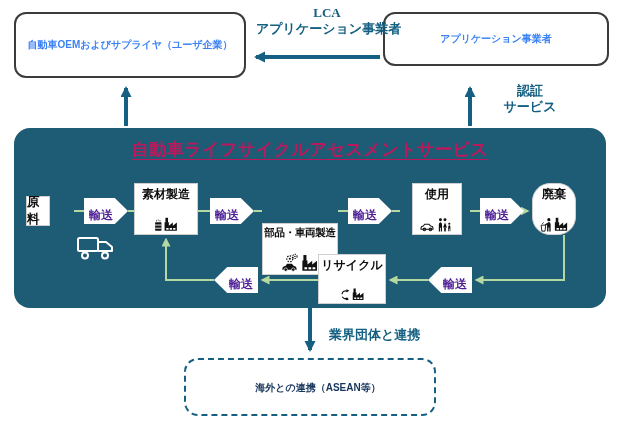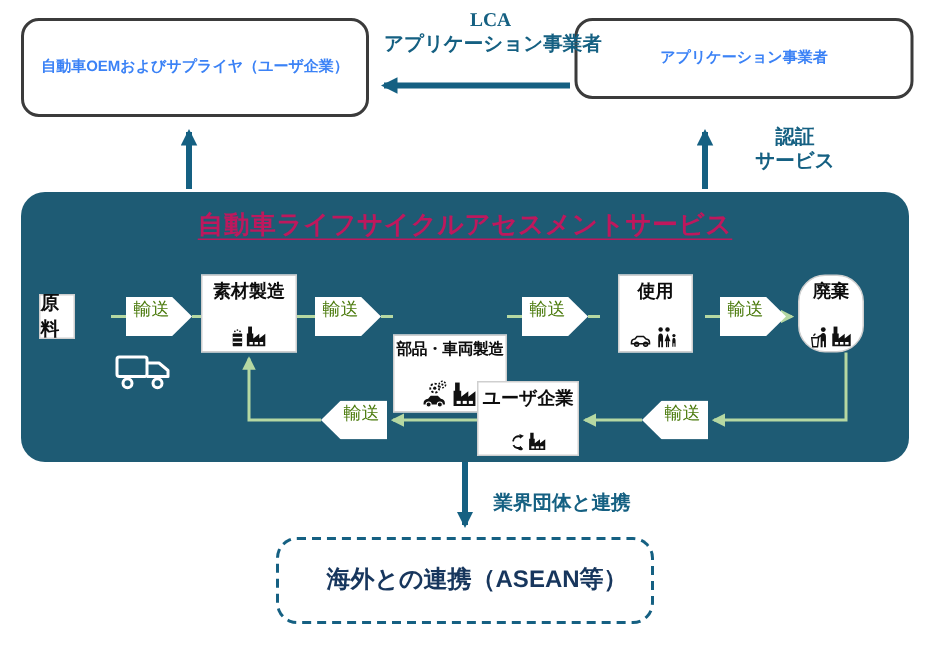--- a/index.html
+++ b/index.html
@@ -44,36 +44,36 @@
   }
   .node .nlabel{font-weight:bold;font-size:12px;white-space:nowrap;color:#0d0d0d;}
   .node .nlabel.small{font-size:10.5px;letter-spacing:-.3px;}
   .simplebox{
     position:absolute;z-index:2;background:#fff;border:1px solid #cfcfcf;
     display:flex;align-items:center;justify-content:center;
     font-weight:bold;font-size:12.5px;color:#0d0d0d;box-sizing:border-box;
   }
   .chev{
     position:absolute;z-index:2;background:#fff;
-    display:flex;align-items:flex-start;justify-content:center;
-    font-weight:normal;font-size:12px;color:#4d7c0f;box-sizing:border-box;
+    display:flex;align-items:flex-end;justify-content:center;
+    font-weight:bold;font-size:12px;color:#4c1d95;box-sizing:border-box;
   }
   .chev.right{clip-path:polygon(0 0,70% 0,100% 50%,70% 100%,0 100%);padding-right:10px;}
   .chev.left{clip-path:polygon(100% 0,30% 0,0 50%,30% 100%,100% 100%);padding-left:10px;}
   .truck{position:absolute;left:76px;top:234px;z-index:2;}
   
   .dashed-box{
     position:absolute;left:184px;top:358px;width:252px;height:58px;
     border:2px dashed #156082;border-radius:14px;background:#fff;box-sizing:border-box;
     display:flex;flex-direction:column;align-items:center;justify-content:center;
     color:#17365D;font-weight:bold;line-height:1.5;
   }
   .dashed-box .l1{font-size:14.5px;white-space:nowrap;}
   .dashed-box .l1 .sub{font-size:12.5px;}
-  .dashed-box .l2{font-size:16px;white-space:nowrap;margin-left:16px;}
+  .dashed-box .l2{font-size:10px;white-space:nowrap;margin-left:16px;}
   .hidden-defs{position:absolute;width:0;height:0;overflow:hidden;}
 </style>
 </head>
 <body>
 
 <div class="canvas">
 
   <svg class="hidden-defs" aria-hidden="true">
     <defs>
       <symbol id="sym-factory" viewBox="0 0 27 25">
@@ -222,21 +222,21 @@
       </g>
       <use href="#sym-factory" x="25" y="2" width="27" height="25"></use>
     </svg>
   </div>
 
   <div class="chev left" style="left:214px;top:267px;width:44px;height:26px;">
     <span>輸送</span>
   </div>
 
   <div class="node" style="left:318px;top:254px;width:68px;height:50px;">
-    <span class="nlabel">ユーザ企業</span>
+    <span class="nlabel">リサイクル</span>
     <svg width="50" height="27" viewBox="0 0 52 28">
       <g fill="none" stroke="#111" stroke-width="2.4">
         <path d="M16.5 8.5 A7.2 7.2 0 0 0 6 14.5"></path>
         <path d="M6.5 19.5 A7.2 7.2 0 0 0 17 22"></path>
       </g>
       <path d="M14.5 4.5 l6 2.5 -5 4 z" fill="#111"></path>
       <path d="M19.5 24.5 l-6.5 1.5 2.5 -5.5 z" fill="#111"></path>
       <path d="M13 24 q4.5 -2.5 6 1.5 q-4.5 2.5 -6 -1.5 z" fill="#111"></path>
       <use href="#sym-factory" x="25" y="2" width="27" height="25"></use>
     </svg>

